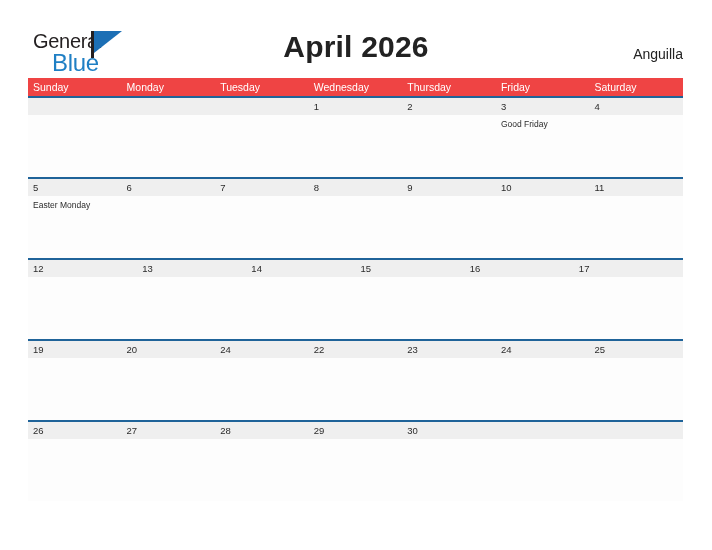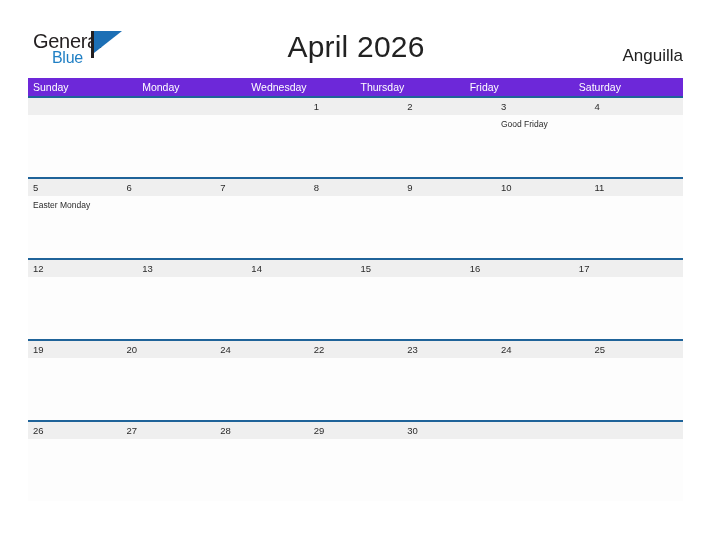--- a/index.html
+++ b/index.html
@@ -39,21 +39,21 @@
     position: absolute;
     left: 0; top: 0;
     font-size: 20px;
     letter-spacing: -0.3px;
     color: #231f20;
     font-family: "Liberation Sans", sans-serif;
   }
   .logo-blue {
     position: absolute;
     left: 19px; top: 19px;
-    font-size: 16px;
+    font-size: 24px;
     letter-spacing: -0.3px;
     color: #1f7fc4;
     font-family: "Liberation Sans", sans-serif;
   }
   .logo-pole {
     position: absolute;
     left: 58px;
     top: 1px;
     width: 3px;
     height: 27px;
@@ -69,46 +69,46 @@
   }
 
   .cal-title {
     position: absolute;
     left: 0; top: 30px;
     width: 712px;
     text-align: center;
     font-size: 30px;
     color: #222222;
     font-family: "Liberation Sans", sans-serif;
-    font-weight: normal;
+    font-weight: bold;
     letter-spacing: 0.2px;
   }
 
   .cal-region {
     position: absolute;
     right: 29px;
     top: 46px;
-    font-size: 17px;
+    font-size: 14px;
     color: #222222;
     font-family: "Liberation Sans", sans-serif;
   }
 
   
   .calendar {
     position: absolute;
     left: 28px;
     top: 78px;
     width: 655px;
   }
 
   .weekday-row {
     display: flex;
     width: 655px;
     height: 18px;
-    background: #6d28d9;
+    background: #ef4444;
     align-items: center;
   }
   .weekday-cell {
     flex: 1 1 0;
     color: #ffffff;
     font-size: 10.5px;
     line-height: 18px;
     padding-left: 5px;
     font-family: "Liberation Sans", sans-serif;
     white-space: nowrap;
@@ -181,20 +181,21 @@
     <div class="cal-title">April 2026</div>
 
     <div class="cal-region">Anguilla</div>
   </div>
 
   <div class="calendar">
 
     <div class="weekday-row">
       <div class="weekday-cell">Sunday</div>
       <div class="weekday-cell">Monday</div>
+      <div class="weekday-cell">Tuesday</div>
       <div class="weekday-cell">Wednesday</div>
       <div class="weekday-cell">Thursday</div>
       <div class="weekday-cell">Friday</div>
       <div class="weekday-cell">Saturday</div>
     </div>
 
     <div class="week-row">
       <div class="date-strip">
         <div class="daynum"></div>
         <div class="daynum"></div>

